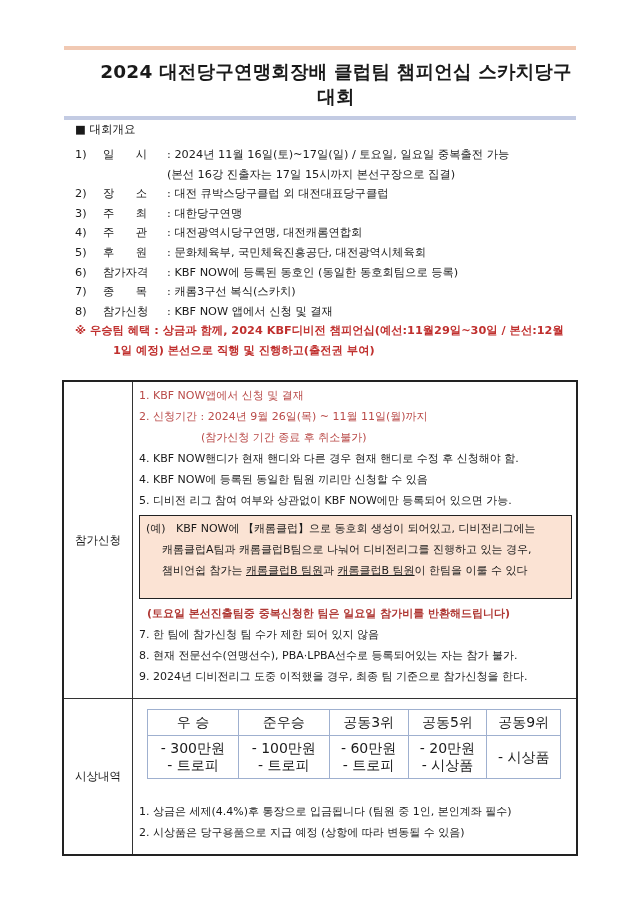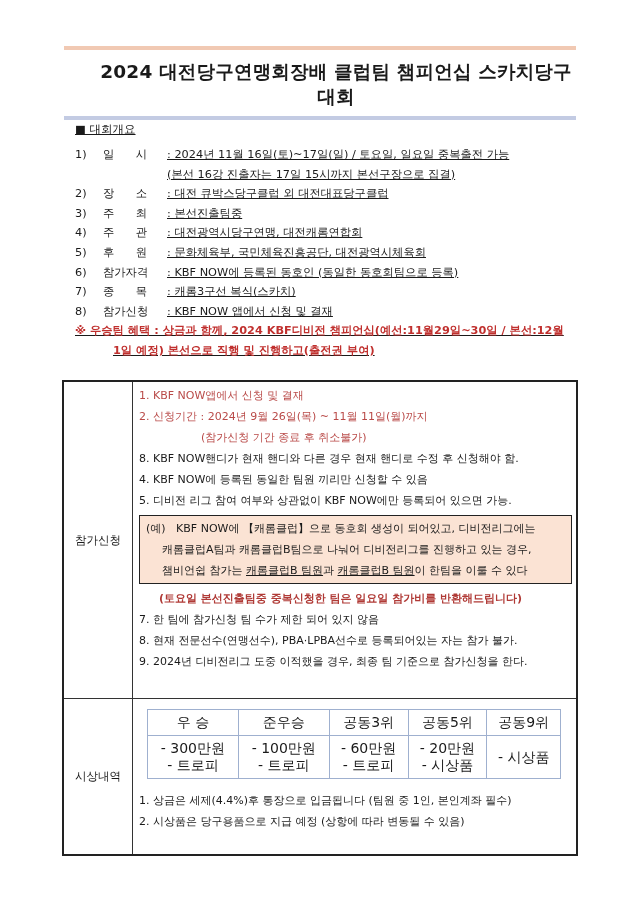--- a/index.html
+++ b/index.html
@@ -1,46 +1,46 @@
 <!DOCTYPE html>
 <html><head>
 <meta charset="utf-8">
 <style>
   html, body { margin: 0; padding: 0; background: #ffffff; }
   body { width: 640px; height: 905px; position: relative; font-family: "DejaVu Sans", sans-serif; color: #1a1a1a; overflow: hidden; }
   .title-wrap { position: absolute; left: 64px; top: 46px; width: 512px; }
   .bar-top { height: 4px; background: #f1c9b3; }
   .bar-bottom { height: 4px; background: #c3cbe3; }
   .title { text-align: center; font-size: 18.5px; font-weight: bold; padding: 9px 0 7px; letter-spacing: 0.2px; margin-left: 32px; }
-  .overview { position: absolute; left: 75px; top: 122px; width: 500px; font-size: 11.3px; text-decoration: underline; }
+  .overview { position: absolute; left: 75px; top: 122px; width: 500px; font-size: 11.3px; }
   .ov-head { margin-bottom: 8px; font-size: 11.5px; }
   .ov-row { height: 19.6px; line-height: 19.6px; white-space: nowrap; }
   .ov-num { display: inline-block; width: 28px; }
   .ov-label { display: inline-block; width: 64px; }
   .indent1 { padding-left: 92px; }
   .red { color: #c0302e; font-weight: bold; }
   .indent-red { padding-left: 38px; }
 
   .main-table { position: absolute; left: 62px; top: 380px; width: 516px; height: 476px; border: 2px solid #222; box-sizing: border-box; }
   .section { position: absolute; left: 0; width: 512px; border-bottom: 1px solid #333; }
   .section.last { border-bottom: none; }
   .label-col { position: absolute; left: 0; top: 0; bottom: 0; width: 68px; border-right: 1.5px solid #333; display: flex; align-items: center; justify-content: center; font-size: 11.5px; }
   .content-col { position: absolute; left: 69px; top: 0; right: 0; padding-left: 6px; font-size: 11px; }
   .c-row { height: 21px; line-height: 21px; white-space: nowrap; }
   .c-red { color: #b94a48; }
   .c-red-bold { color: #b03a36; font-weight: bold; }
-  .example-box { margin: 4px 4px 4px 0; background: #fbe3d4; border: 1px solid #222; padding: 2px 6px 2px 6px; font-size: 11px; }
+  .example-box { margin: 4px 4px 4px 0; background: #fbe3d4; border: 1px solid #222; padding: 2px 6px 17px 6px; font-size: 11px; }
   .example-box .c-row { height: 21px; line-height: 21px; }
   .ul { text-decoration: underline; }
 
   .prize-table { margin: 10px 0 0 8px; border-collapse: collapse; width: 414px; font-size: 14px; }
   .prize-table td { border: 1.5px solid #9fb0cf; text-align: center; }
   .prize-table .ph { height: 23px; }
   .prize-table .pv { height: 40px; line-height: 17px; }
-  .notes { margin-top: 11px; }
+  .notes { margin-top: 22px; }
 </style>
 </head>
 <body>
 
 <div class="title-wrap">
   <div class="bar-top"></div>
   <div class="title">2024 대전당구연맹회장배 클럽팀 챔피언십 스카치당구대회</div>
   <div class="bar-bottom"></div>
 </div>
 
@@ -49,21 +49,21 @@
 
   <div class="ov-row">
     <span class="ov-num">1)</span><span class="ov-label" style="white-space:pre">일      시</span><span>: 2024년 11월 16일(토)~17일(일) / 토요일, 일요일 중복출전 가능</span>
   </div>
   <div class="ov-row indent1">(본선 16강 진출자는 17일 15시까지 본선구장으로 집결)</div>
 
   <div class="ov-row">
     <span class="ov-num">2)</span><span class="ov-label" style="white-space:pre">장      소</span><span>: 대전 큐박스당구클럽 외 대전대표당구클럽</span>
   </div>
   <div class="ov-row">
-    <span class="ov-num">3)</span><span class="ov-label" style="white-space:pre">주      최</span><span>: 본선진출팀중</span>
+    <span class="ov-num">3)</span><span class="ov-label" style="white-space:pre">주      최</span><span>: 대한당구연맹</span>
   </div>
   <div class="ov-row">
     <span class="ov-num">4)</span><span class="ov-label" style="white-space:pre">주      관</span><span>: 대전광역시당구연맹, 대전캐롬연합회</span>
   </div>
   <div class="ov-row">
     <span class="ov-num">5)</span><span class="ov-label" style="white-space:pre">후      원</span><span>: 문화체육부, 국민체육진흥공단, 대전광역시체육회</span>
   </div>
   <div class="ov-row">
     <span class="ov-num">6)</span><span class="ov-label" style="white-space:pre">참가자격</span><span>: KBF NOW에 등록된 동호인 (동일한 동호회팀으로 등록)</span>
   </div>
@@ -78,29 +78,29 @@
 </div>
 
 <div class="main-table">
 
   <div class="section" style="top:0; height:316px;">
     <div class="label-col">참가신청</div>
     <div class="content-col" style="padding-top:3px;">
       <div class="c-row c-red">1. KBF NOW앱에서 신청 및 결재</div>
       <div class="c-row c-red">2. 신청기간 : 2024년 9월 26일(목) ~ 11월 11일(월)까지</div>
       <div class="c-row c-red" style="padding-left:62px;">(참가신청 기간 종료 후 취소불가)</div>
-      <div class="c-row">8. KBF NOW핸디가 현재 핸디와 다른 경우 현재 핸디로 수정 후 신청해야 함.</div>
+      <div class="c-row">4. KBF NOW핸디가 현재 핸디와 다른 경우 현재 핸디로 수정 후 신청해야 함.</div>
       <div class="c-row">4. KBF NOW에 등록된 동일한 팀원 끼리만 신청할 수 있음</div>
       <div class="c-row">5. 디비전 리그 참여 여부와 상관없이 KBF NOW에만 등록되어 있으면 가능.</div>
       <div class="example-box">
         <div class="c-row"><span style="white-space:pre">(예)   KBF NOW에 </span><span>【캐롬클럽】</span><span>으로 동호회 생성이 되어있고, 디비전리그에는</span></div>
         <div class="c-row" style="padding-left:16px;">캐롬클럽A팀과 캐롬클럽B팀으로 나눠어 디비전리그를 진행하고 있는 경우,</div>
         <div class="c-row" style="padding-left:16px;"><span style="white-space:pre">챔비언쉽 참가는 </span><span class="ul">캐롬클럽B 팀원</span><span style="white-space:pre">과 </span><span class="ul">캐롬클럽B 팀원</span><span>이 한팀을 이룰 수 있다</span></div>
       </div>
-      <div class="c-row c-red-bold" style="padding-left:8px;margin-left:12px;">(토요일 본선진출팀중 중복신청한 팀은 일요일 참가비를 반환해드립니다)</div>
+      <div class="c-row c-red-bold" style="padding-left:8px;">(토요일 본선진출팀중 중복신청한 팀은 일요일 참가비를 반환해드립니다)</div>
       <div class="c-row">7. 한 팀에 참가신청 팀 수가 제한 되어 있지 않음</div>
       <div class="c-row">8. 현재 전문선수(연맹선수), PBA·LPBA선수로 등록되어있는 자는 참가 불가.</div>
       <div class="c-row">9. 2024년 디비전리그 도중 이적했을 경우, 최종 팀 기준으로 참가신청을 한다.</div>
     </div>
   </div>
 
   <div class="section last" style="top:317px; height:155px;">
     <div class="label-col">시상내역</div>
     <div class="content-col">
       <table class="prize-table">

